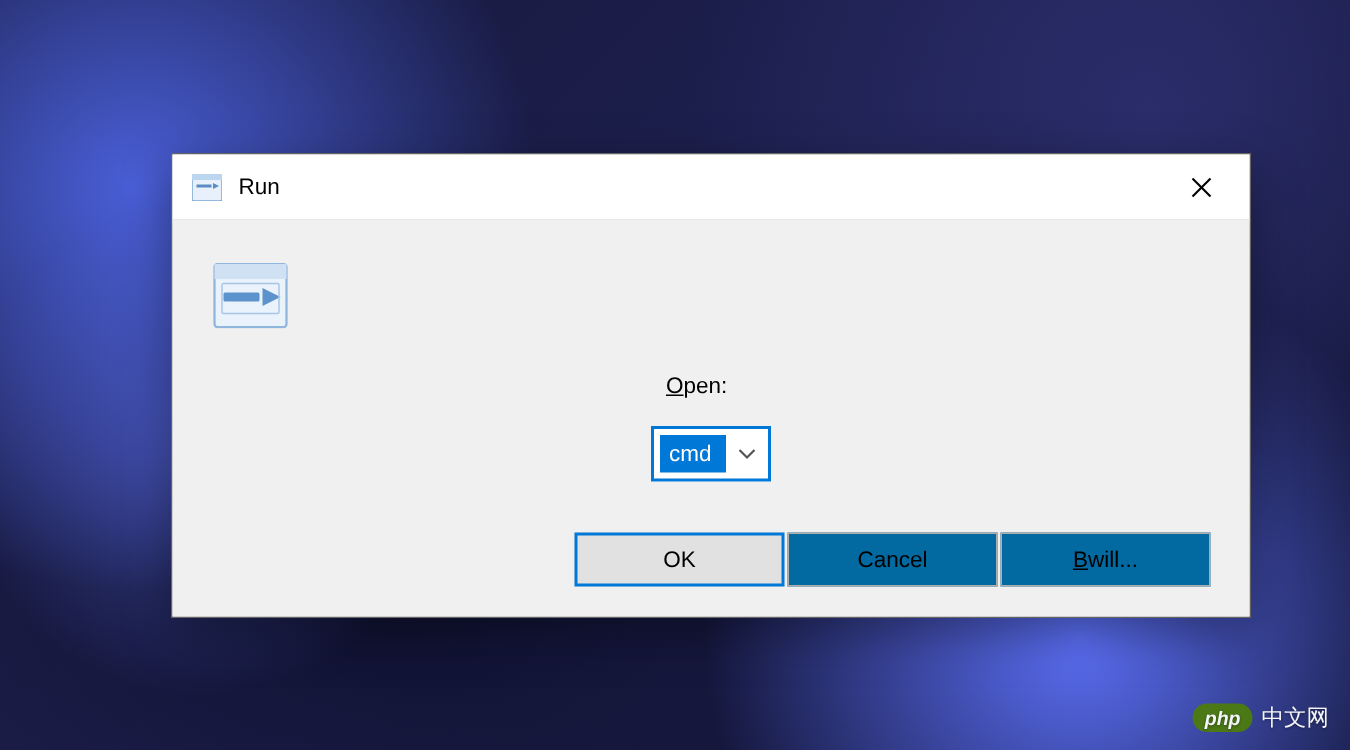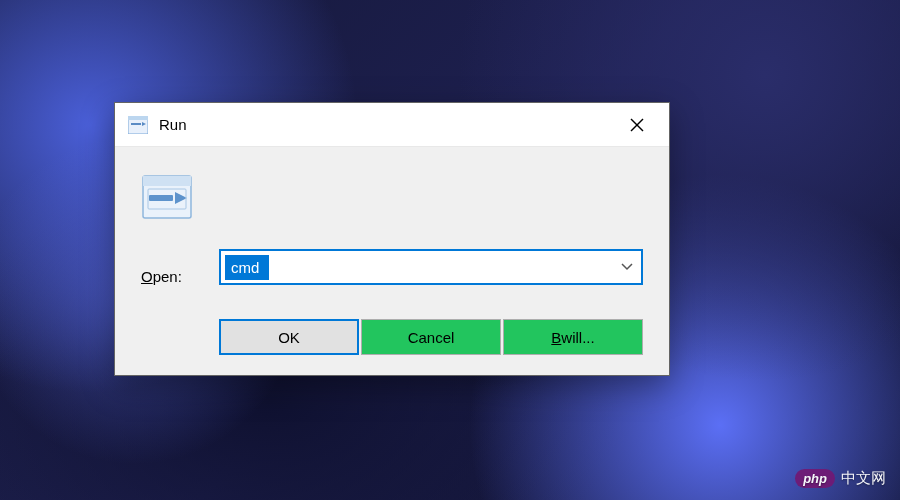--- a/index.html
+++ b/index.html
@@ -24,21 +24,21 @@
     }
     .wallpaper::before {
       content:""; position:absolute; inset:0;
       background:
         radial-gradient(circle at 15% 60%, rgba(100,120,255,0.45) 0%, rgba(100,120,255,0) 20%),
         radial-gradient(circle at 55% 50%, rgba(12,14,40,0.9) 0%, rgba(12,14,40,0) 25%);
     }
     .dialog {
       position: absolute;
       left: 114px; top: 102px;
-      width: 556px;
+      width: 720px;
       background: #f0f0f0;
       border: 1px solid #646464;
       box-shadow: 0 10px 30px rgba(0,0,0,0.35);
     }
     .titlebar {
       height: 44px;
       background: #ffffff;
       display: flex; align-items: center;
       padding: 0 8px 0 12px;
       border-bottom: 1px solid #e8e8e8;
@@ -49,21 +49,21 @@
     .close-btn {
       width: 48px; height: 44px;
       display:flex; align-items:center; justify-content:center;
       font-size: 18px; line-height:1; color:#000;
       cursor: default;
     }
     .body-area { padding: 24px 26px 6px 26px; background: #f0f0f0; }
     .desc-row { display:flex; gap: 24px; align-items: flex-start; margin-bottom: 26px; }
     .run-icon-big { width: 52px; height: 52px; flex: 0 0 52px; display:flex;align-items:center;justify-content:center; }
     .desc-text { font-size: 15px; line-height: 1.45; color:#000; max-width: 520px; }
-    .input-row { display:flex; align-items:flex-end; gap: 18px; margin-bottom: 12px; }
+    .input-row { display:flex; align-items:center; gap: 18px; margin-bottom: 12px; flex-direction: column; }
     .open-label { width: 60px; font-size: 15px; }
     .underline-letter { text-decoration: underline; }
     .combo {
       flex: 1; display:flex; align-items:center;
       border: 2px solid #0078d7;
       background: #ffffff;
       height: 36px;
     }
     .combo-input {
       flex:1; border:none; outline:none;
@@ -79,35 +79,35 @@
     .combo-chevron {
       width: 28px; text-align:center; color:#555; font-size: 12px;
     }
     .button-strip {
       background: #f0f0f0;
       padding: 16px 26px 20px 26px;
       display:flex; justify-content:flex-end; gap: 2px;
     }
     .btn {
       width: 140px; height: 36px;
-      background: #22c55e;
+      background: #0369a1;
       border: 1px solid #adadad;
       font-family: inherit; font-size: 15px;
       display:flex; align-items:center; justify-content:center;
       cursor: default;
     }
     .btn.primary { border: 2px solid #0078d7; background:#e1e1e1; }
     .watermark {
       position:absolute; right: 14px; bottom: 12px;
       display:flex; align-items:center; gap:6px;
       color:#fff; font-size: 15px; opacity:0.95;
       text-shadow: 0 1px 2px rgba(0,0,0,.4);
     }
     .watermark .badge {
-      background:#701a75; color:#fff;
+      background:#4d7c0f; color:#fff;
       font-weight:600; font-size:13px;
       padding: 2px 8px; border-radius: 12px;
       font-style: italic;
     }
   </style>
 </head>
 <body>
 
 <div class="wallpaper"></div>
 

